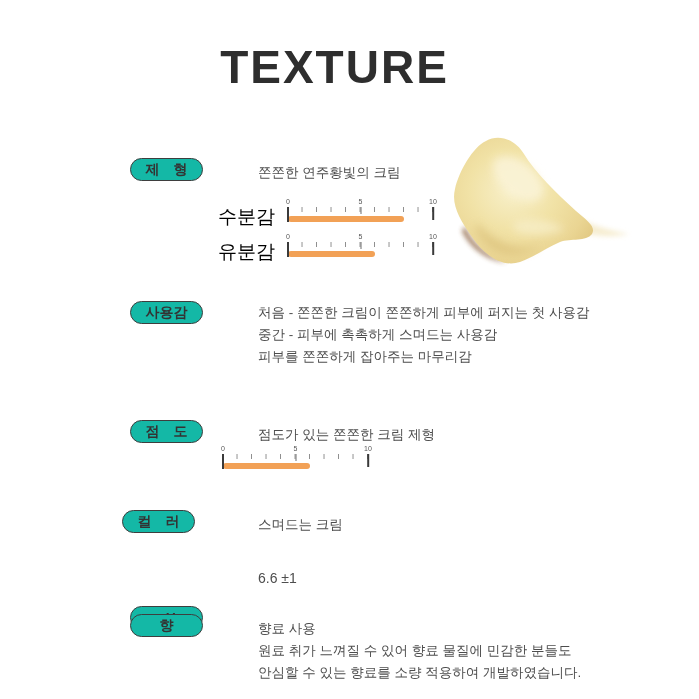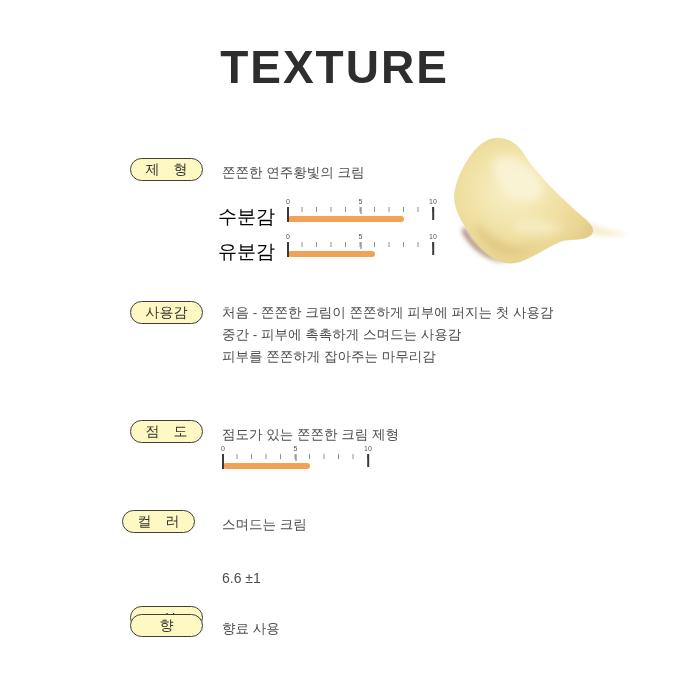--- a/index.html
+++ b/index.html
@@ -21,30 +21,31 @@
     color:#2e2e2e;
   }
 
   
   .pill {
     position:absolute;
     width:73px; height:23px;
     border:1.2px solid #3e3e3e;
     border-radius:13px;
     display:flex; align-items:center; justify-content:center;
-    font-size:14px; color:#333; font-weight:400;
+    font-size:14px; color:#333; font-weight:700;
     word-spacing:10px;
-    background:#fef9c3;
+    background:#14b8a6;
   }
 
   .sec-text {
     position:absolute;
     font-size:13.5px; color:#4d4d4d;
     line-height:22px;
     white-space:nowrap;
+    margin-left:36px;
   }
 
   .feel-lines, .scent-lines { line-height:22px; }
 
   
   .row-label {
     position:absolute;
     font-size:19px; color:#000000; font-weight:500;
   }
   .scale {
@@ -182,14 +183,18 @@
 
   <div class="pill" style="left:130px; top:563px;margin-top:43px;">
     <span>pH</span>
   </div>
   <div class="sec-text" style="left:222px; top:567px; font-size:14px;">6.6 ±1</div>
 
   <div class="pill" style="left:130px; top:614px;">
     <span>향</span>
   </div>
   <div class="sec-text" style="left:222px; top:618px;">향료 사용</div>
+  <div class="sec-text scent-lines" style="left:222px; top:640px;">
+    <div>원료 취가 느껴질 수 있어 향료 물질에 민감한 분들도</div>
+    <div>안심할 수 있는 향료를 소량 적용하여 개발하였습니다.</div>
+  </div>
 
 </div>
 
 </body></html>

